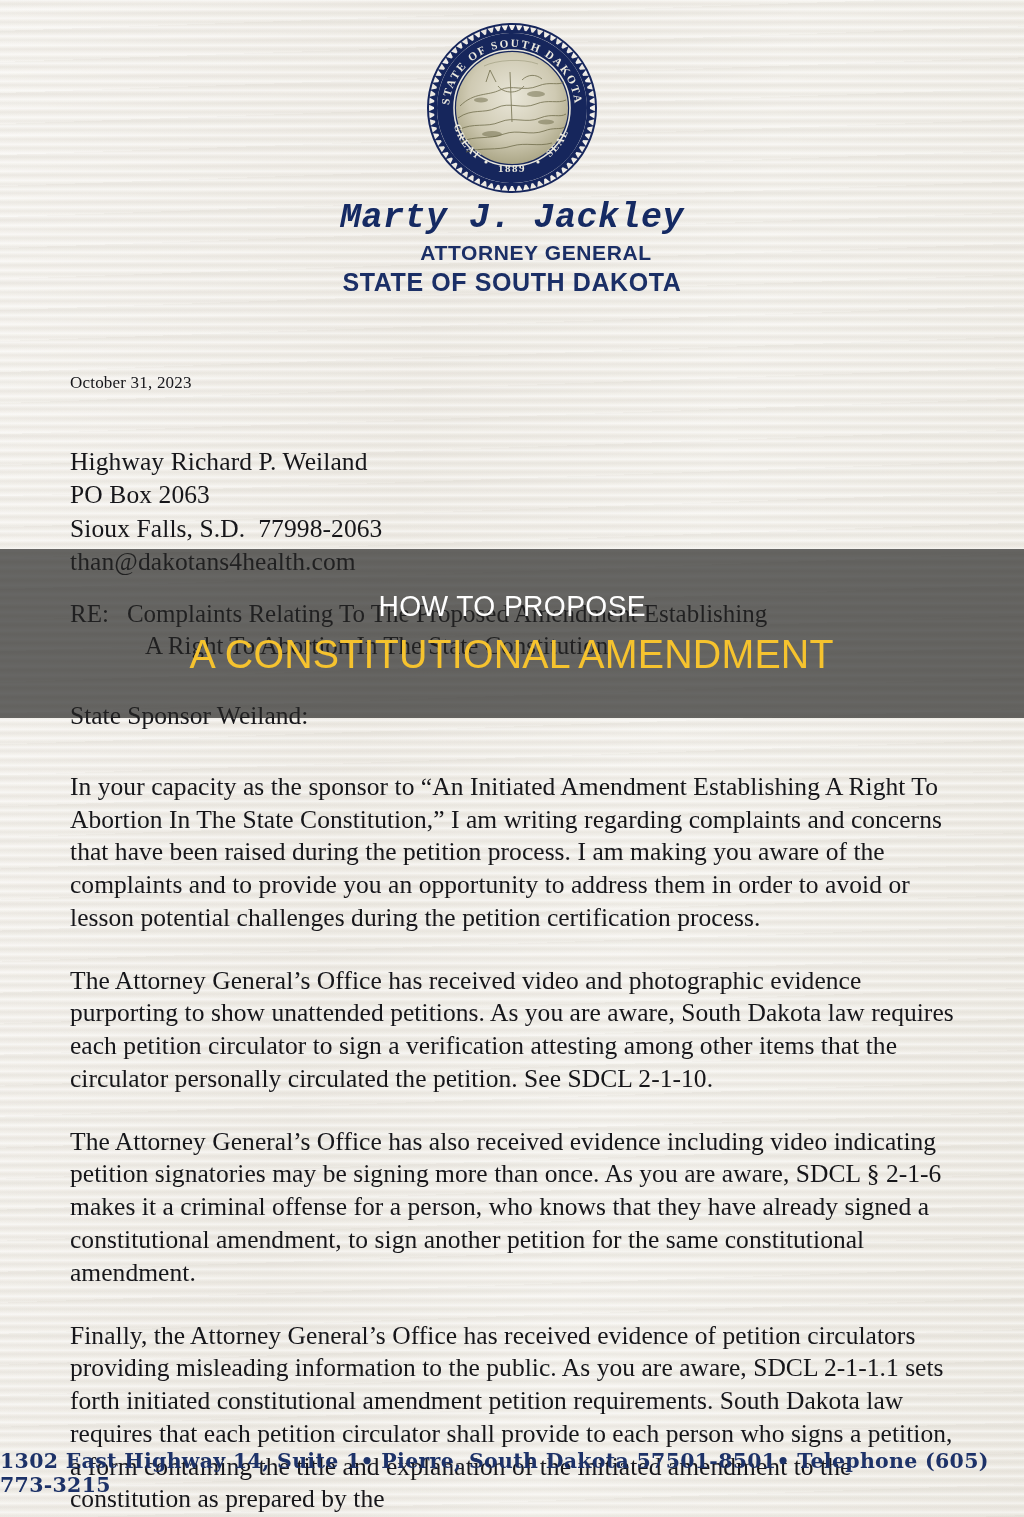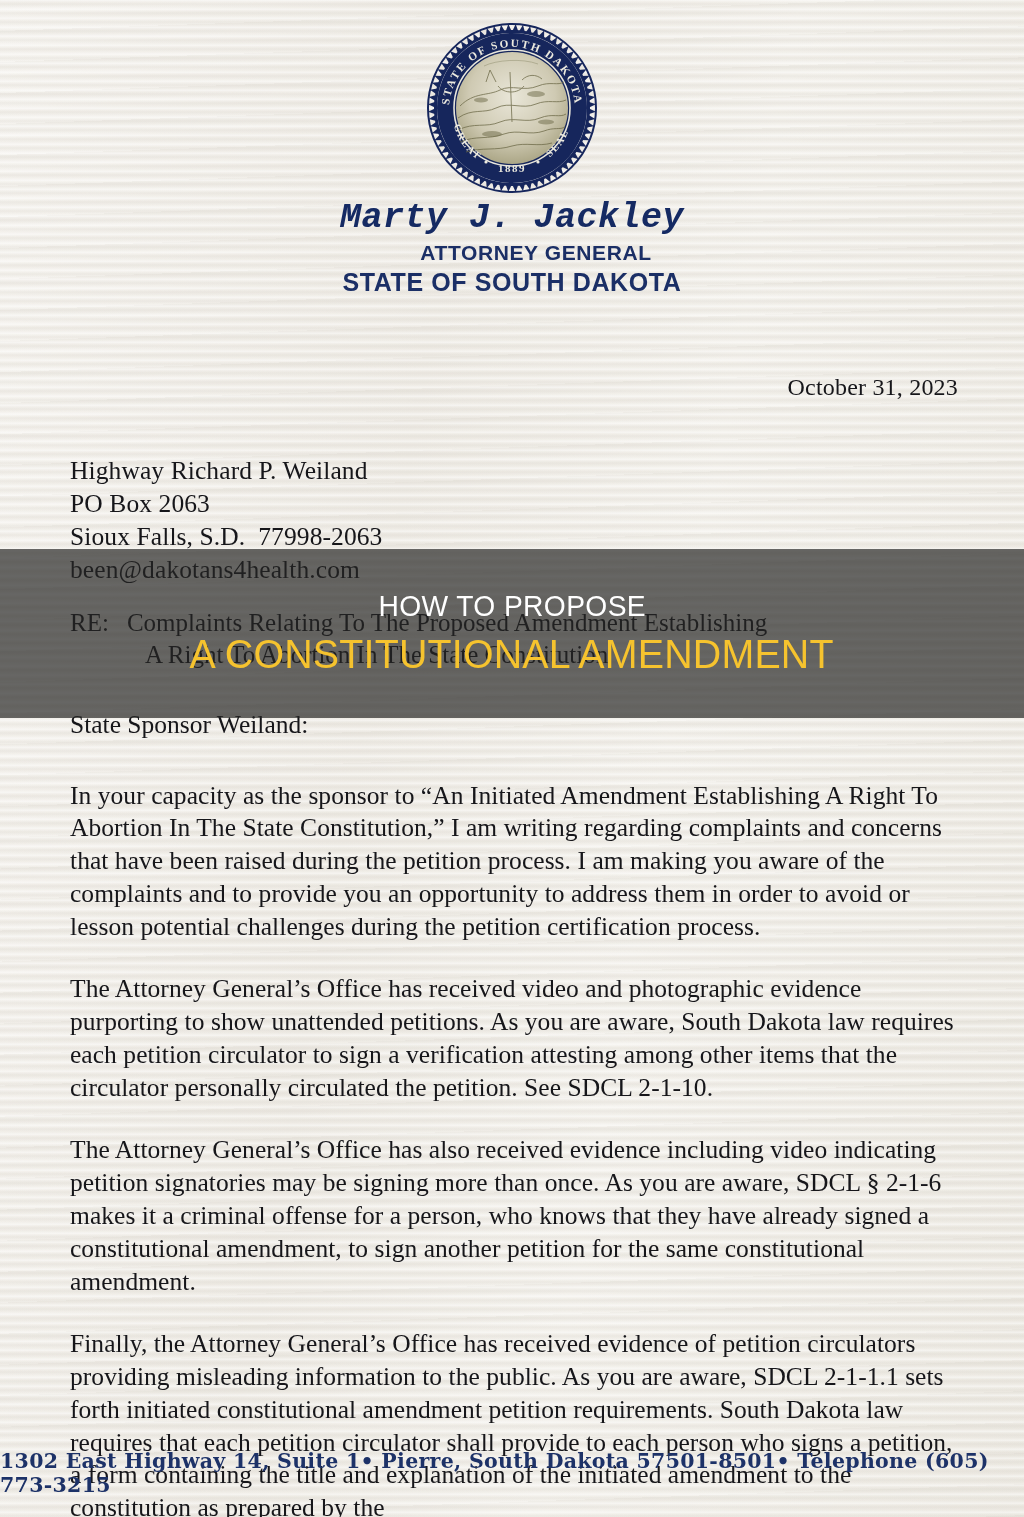--- a/index.html
+++ b/index.html
@@ -79,24 +79,23 @@
 
   
   .letter-body {
     position: absolute;
     left: 70px;
     right: 66px;
     top: 372px;
   }
 
   .date-line {
-    font-size: 24px;
+    font-size: 17px;
     line-height: 1.25;
     letter-spacing: 0.2px;
-    text-align: right;
   }
 
   .addressee {
     margin-top: 52px;
     font-size: 25.5px;
     line-height: 1.30;
     letter-spacing: 0.1px;
   }
   .addressee div { white-space: pre; }
 
@@ -276,21 +275,21 @@
   </div>
 
   <div class="letter-body">
 
     <div class="date-line">October 31, 2023</div>
 
     <div class="addressee">
       <div>Highway Richard P. Weiland</div>
       <div>PO Box 2063</div>
       <div>Sioux Falls, S.D.  77998-2063</div>
-      <div>been@dakotans4health.com</div>
+      <div>than@dakotans4health.com</div>
     </div>
 
     <div class="re-block">
       <span class="re-label">RE:</span>
       <span class="re-text">
         <span>Complaints Relating To The Proposed Amendment Establishing</span>
         <span class="l2">A Right To Abortion In The State Constitution</span>
       </span>
     </div>
 

